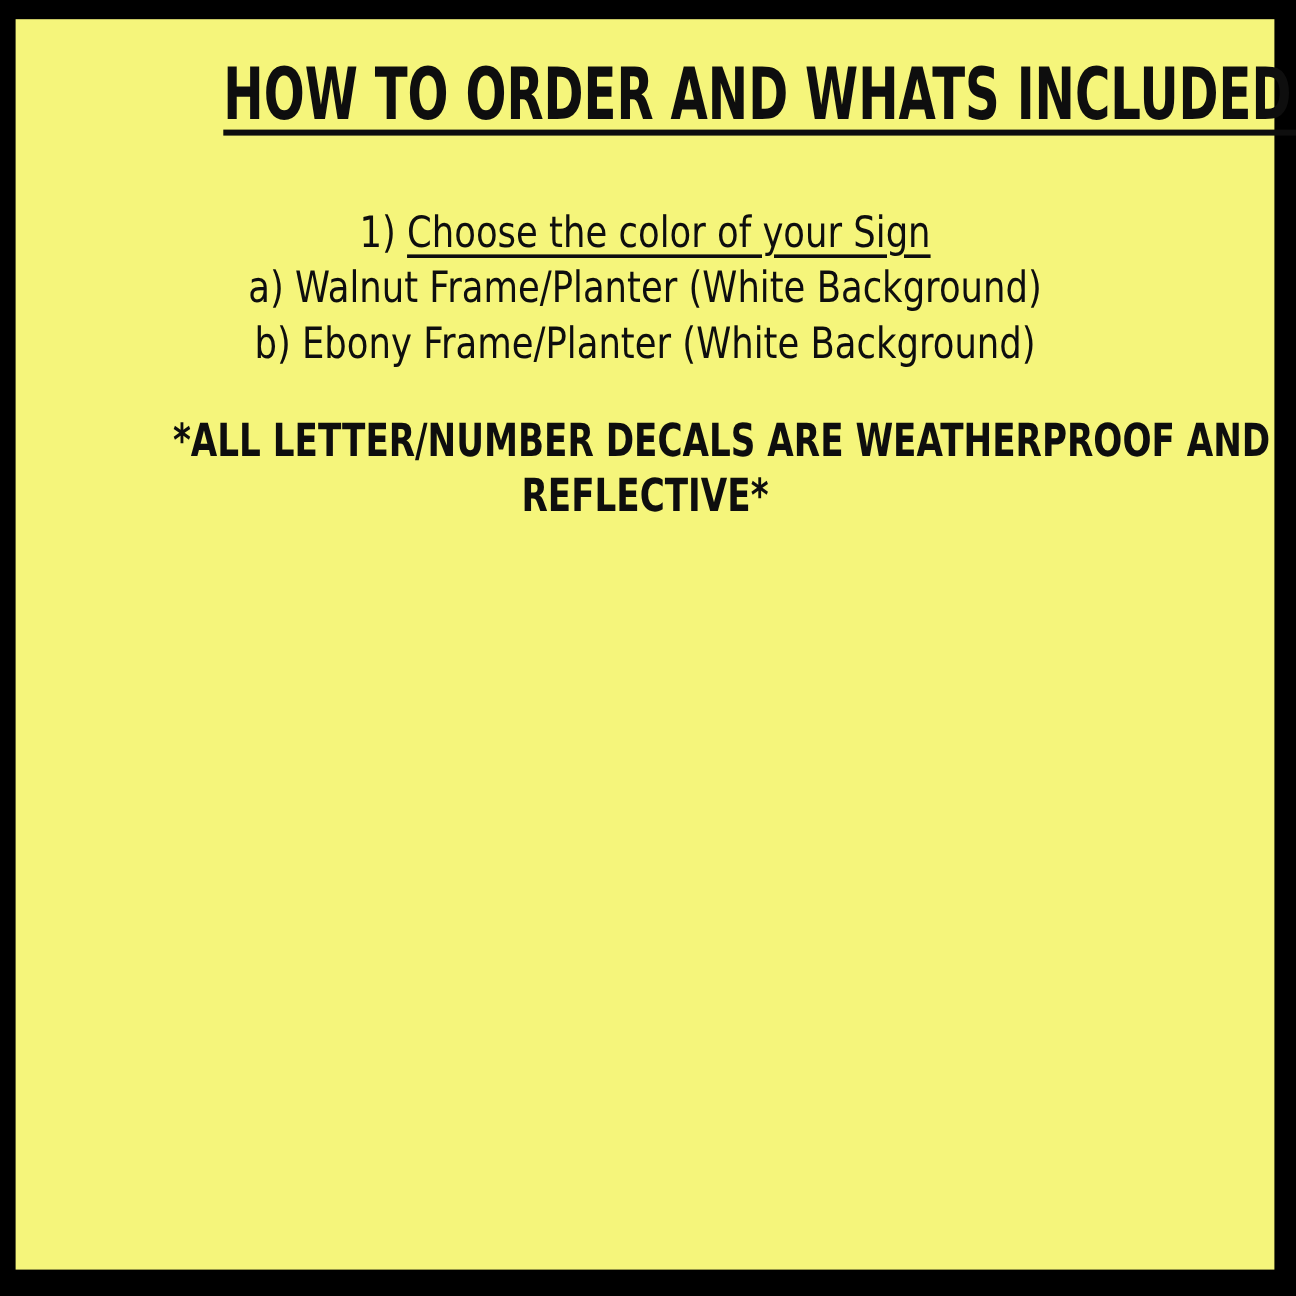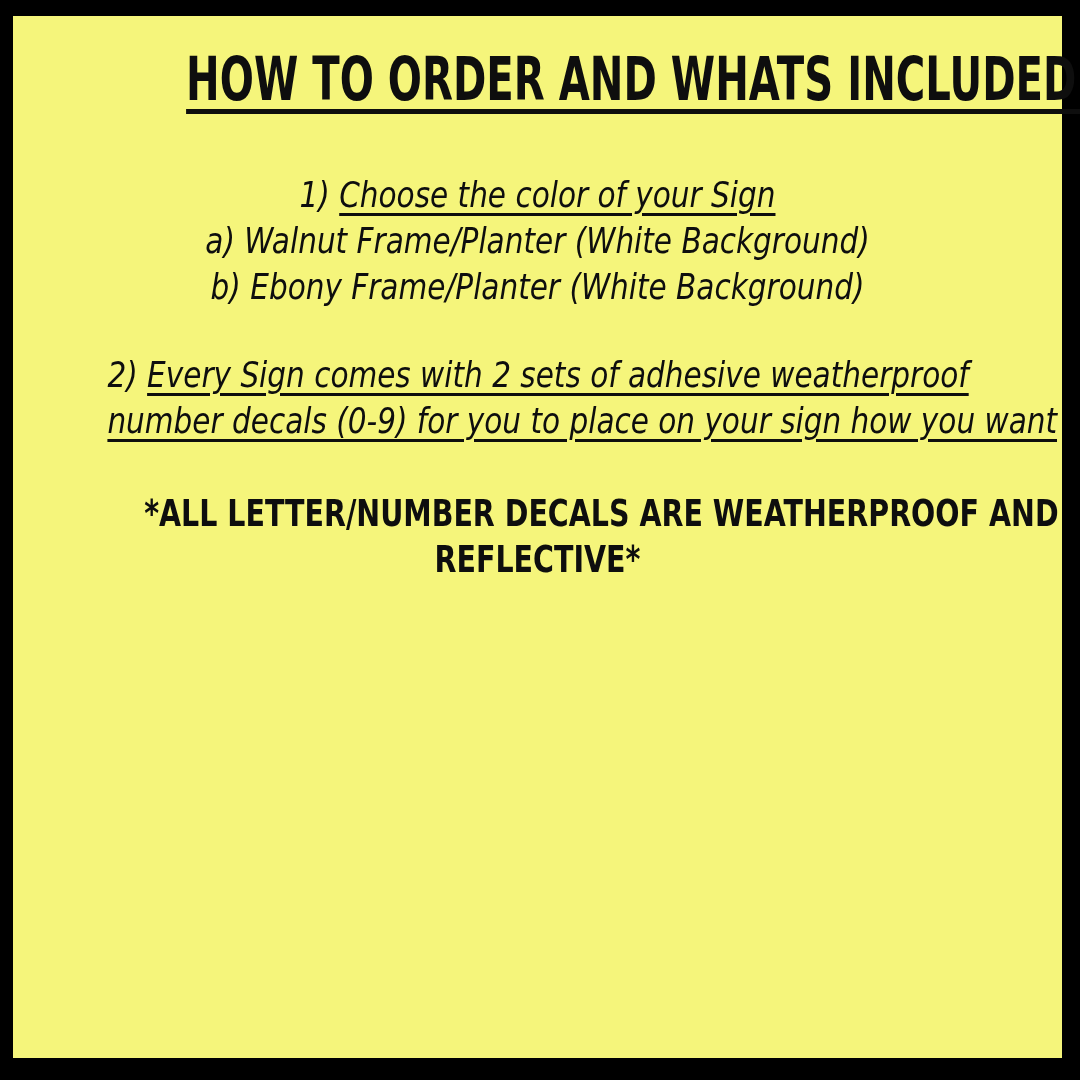--- a/index.html
+++ b/index.html
@@ -34,27 +34,26 @@
     transform: scaleX(0.67);
     transform-origin: 50% 50%;
   }
   .title .u {
     text-decoration: underline;
     text-decoration-thickness: 5px;
     text-underline-offset: 9px;
   }
   .block {
     margin-top: 42px;
-    font-style: italic;
   }
   .block.first {
     margin-top: 58px;
   }
   .footer-block {
-    margin-top: 46px;
+    margin-top: 34px;
   }
   .line {
     font-size: 36px;
     line-height: 46px;
     white-space: nowrap;
     transform: scaleX(0.82);
     transform-origin: 50% 50%;
   }
   .line .u, .line.u {
     text-decoration: underline;
@@ -74,24 +73,20 @@
   <div class="panel">
 
     <h1 class="title"><span class="u">HOW TO ORDER AND WHATS INCLUDED:</span></h1>
 
     <section class="block first">
       <div class="line"><span>1) </span><span class="u">Choose the color of your Sign</span></div>
       <div class="line">a) Walnut Frame/Planter (White Background)</div>
       <div class="line">b) Ebony Frame/Planter (White Background)</div>
     </section>
 
-    <section class="block">
-      <div class="line"><span>2) </span><span class="u">Every Sign comes with 2 sets of adhesive weatherproof</span></div>
-      <div class="line u">number decals (0-9) for you to place on your sign how you want</div>
-    </section>
 
 
     <section class="footer-block">
       <div class="line">*ALL LETTER/NUMBER DECALS ARE WEATHERPROOF AND</div>
       <div class="line">REFLECTIVE*</div>
     </section>
 
   </div>
 </div>
 

